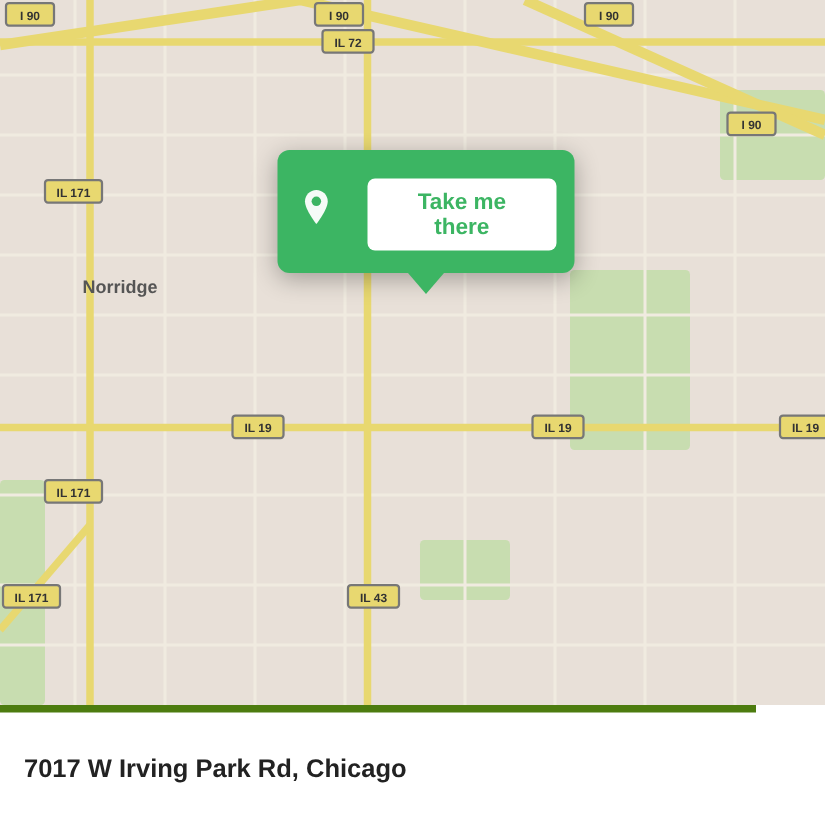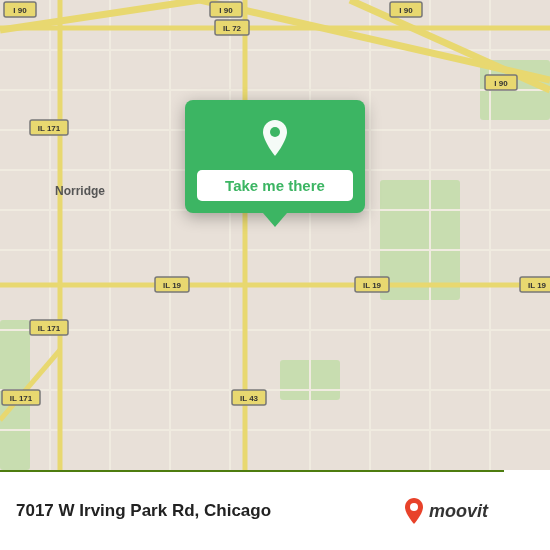--- a/index.html
+++ b/index.html
@@ -18,29 +18,30 @@
       position: relative;
       background-color: #e5e5e5;
       overflow: hidden;
     }
 
     
     #popup-card {
       position: absolute;
       left: 185px;
       top: 100px;
-      width: 180px;
+      width: 198px;
       background: #3cb563;
       border-radius: 8px;
       padding: 16px 12px 12px;
       display: flex;
-      flex-direction: column;
+      flex-direction: row;
       align-items: center;
       box-shadow: 0 4px 16px rgba(0,0,0,0.3);
       z-index: 10;
+      gap: 20px;
     }
 
     #popup-card .pin-icon {
       width: 44px;
       height: 44px;
       margin-bottom: 10px;
     }
 
     #popup-card .take-me-btn {
       background: white;
@@ -68,21 +69,21 @@
     }
 
     
     #bottom-bar {
       width: 504px;
       height: 80px;
       background: white;
       display: flex;
       align-items: center;
       padding: 0 16px;
-      border-top: 2px solid #4d7c0f;
+      border-top: 5px solid #4d7c0f;
       position: relative;
     }
 
     #bottom-bar .address-text {
       font-size: 17px;
       font-weight: 600;
       color: #222;
       flex: 1;
     }
 
@@ -219,21 +220,13 @@
       <path d="M22 4C15.4 4 10 9.4 10 16c0 9 12 24 12 24s12-15 12-24c0-6.6-5.4-12-12-12z" fill="white" opacity="0.95"></path>
       <circle cx="22" cy="16" r="5" fill="#3cb563"></circle>
     </svg>
     <button class="take-me-btn">Take me there</button>
   </div>
 
 </div>
 
 <div id="bottom-bar">
   <span class="address-text">7017 W Irving Park Rd, Chicago</span>
-  <div class="moovit-logo">
-
-    <svg class="moovit-pin" viewBox="0 0 22 28" xmlns="http://www.w3.org/2000/svg">
-      <path d="M11 1C6.03 1 2 5.03 2 10c0 7 9 17 9 17s9-10 9-17c0-4.97-4.03-9-9-9z" fill="#e8422a"></path>
-      <circle cx="11" cy="10" r="4" fill="white"></circle>
-    </svg>
-    <span class="moovit-text">moovit</span>
-  </div>
 </div>
 
 </body></html>

